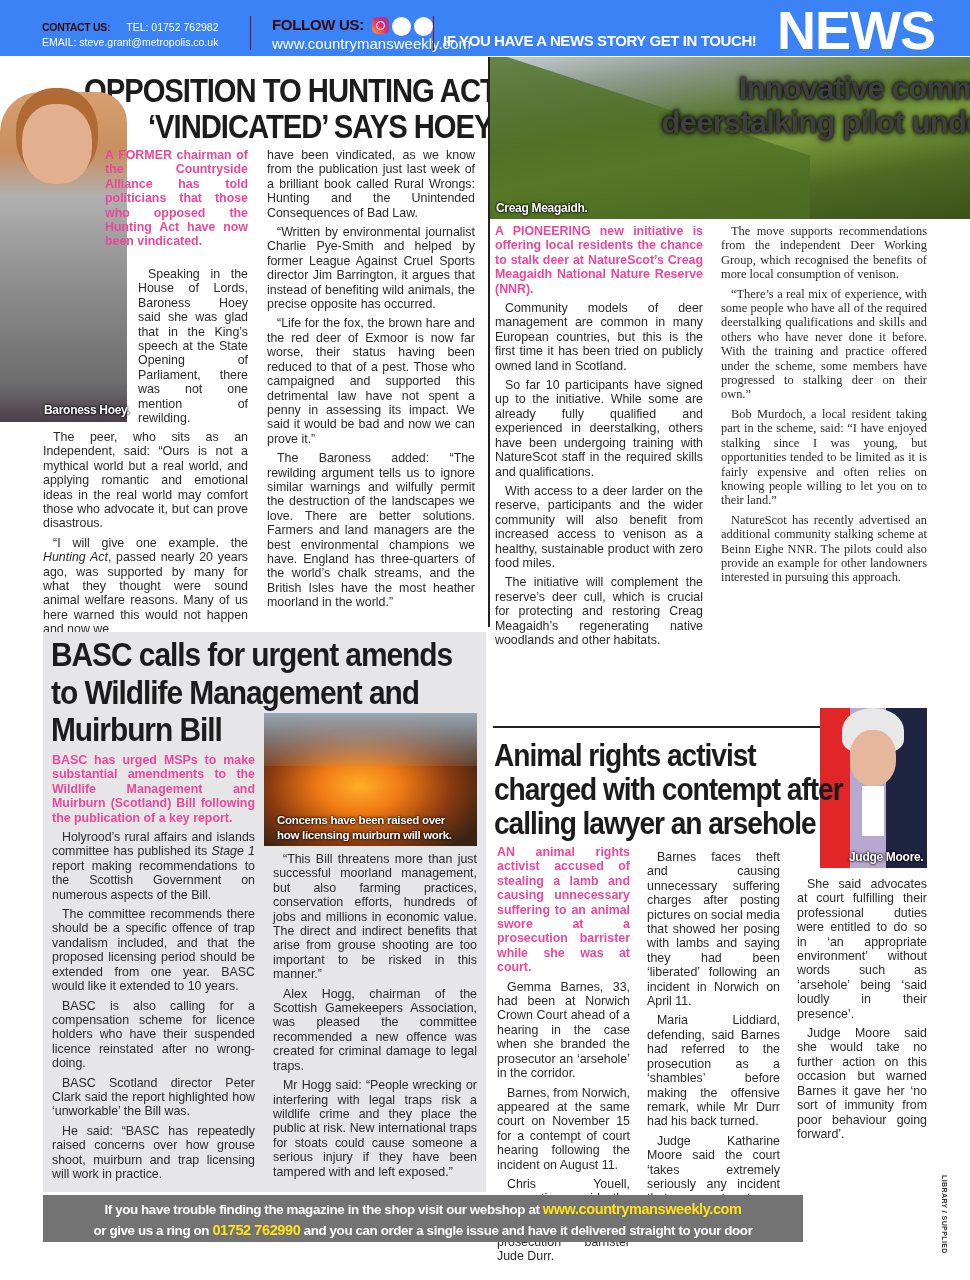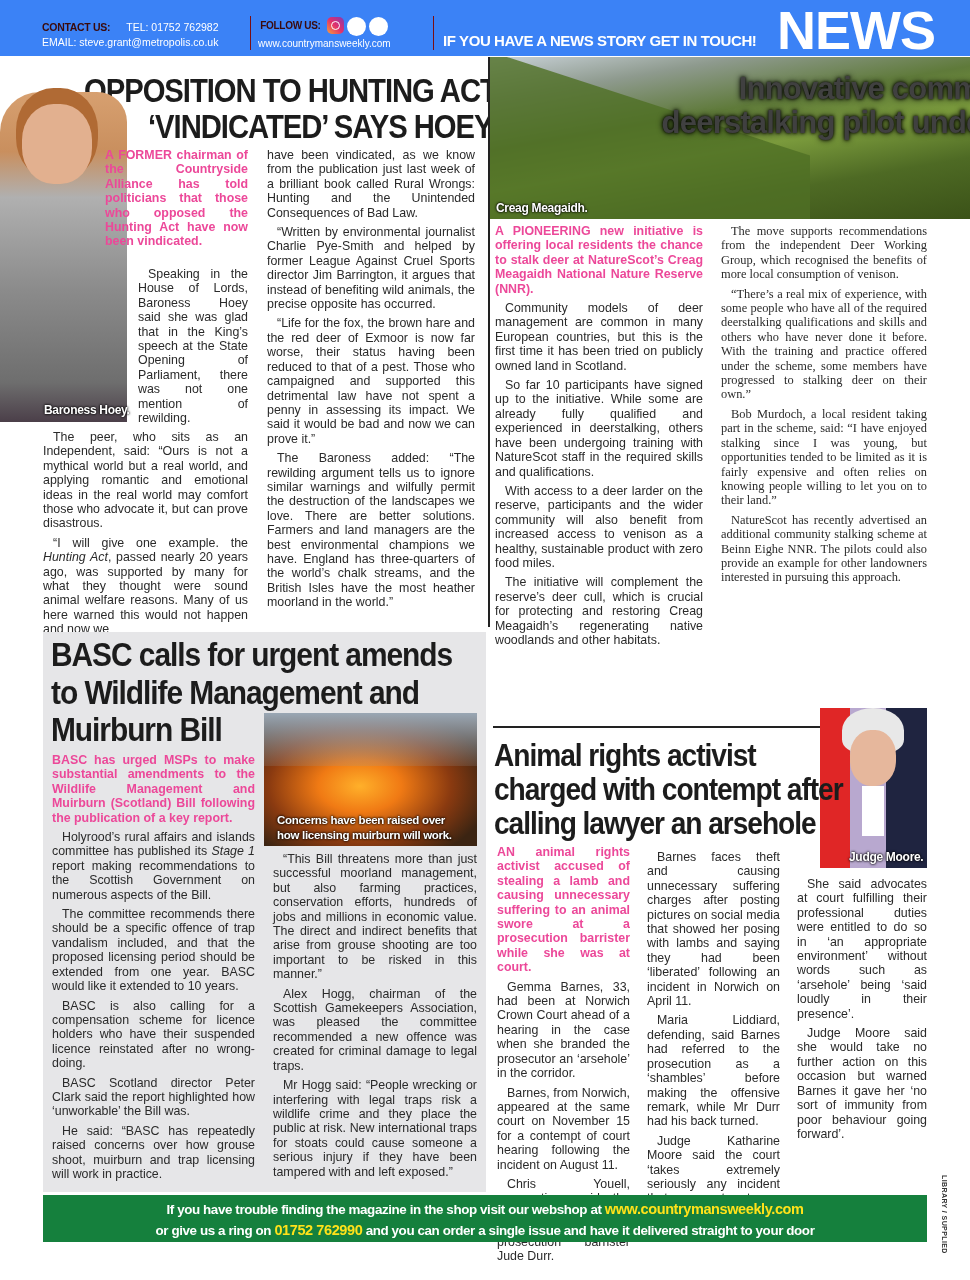--- a/index.html
+++ b/index.html
@@ -4,21 +4,21 @@
 <style>
   * { box-sizing: border-box; margin: 0; padding: 0; }
   html, body { width: 970px; height: 1280px; background: #fff; overflow: hidden; }
   body { font-family: "Liberation Sans", sans-serif; color: #222; position: relative; }
 
   
   .topbar { position: absolute; left: 0; top: 0; width: 970px; height: 56px; background: #3b82f6; }
   .contact { position: absolute; left: 42px; top: 20px; font-size: 10.5px; line-height: 15px; color: #fff; }
   .contact .lbl { font-weight: bold; color: #3a0a0c; margin-right: 16px; letter-spacing: -0.3px; }
   .vsep { position: absolute; top: 16px; width: 1px; height: 34px; background: #7a0e12; }
-  .follow { position: absolute; left: 258px; top: 17px; font-size: 10px; line-height: 16px; color: #fff; text-align: center; }
+  .follow { position: absolute; left: 272px; top: 17px; font-size: 15px; line-height: 16px; color: #fff; }
   .follow .lbl { font-weight: bold; color: #3a0a0c; letter-spacing: -0.3px; }
   .social { display: inline-flex; gap: 3px; vertical-align: middle; margin-left: 4px; }
   .social .ig { width: 17px; height: 17px; border-radius: 5px; background: linear-gradient(45deg,#f9a13a,#e1306c,#833ab4); position: relative; }
   .social .ig::after { content: ""; position: absolute; left: 4px; top: 4px; width: 7px; height: 7px; border: 1.5px solid #fff; border-radius: 50%; }
   .social .circ { width: 19px; height: 19px; border-radius: 50%; background: #fff; }
   .newsline { position: absolute; left: 443px; top: 32px; font-weight: bold; font-size: 15px; color: #fff; letter-spacing: -0.4px; }
   .newsbig { position: absolute; left: 777px; top: 3px; font-weight: bold; font-size: 54px; color: #fff; letter-spacing: -1px; line-height: 54px; }
 
   
   .col { position: absolute; font-size: 12.4px; line-height: 14.4px; text-align: justify; color: #2a2a2a; }
@@ -48,21 +48,21 @@
   .fire-photo .smoke { position: absolute; left: 0; top: 0; width: 100%; height: 40%; background: linear-gradient(#9aa7b4,rgba(150,150,150,.2)); }
 
   
   .hrule { position: absolute; left: 493px; top: 726px; width: 432px; height: 2px; background: #222; }
   .judge-photo { position: absolute; left: 820px; top: 708px; width: 107px; height: 160px; background: linear-gradient(90deg,#e02626 0%,#e02626 28%,#b8a8cf 28%,#b8a8cf 62%,#1f2440 62%); }
   .judge-photo .wig { position: absolute; left: 22px; top: 0; width: 62px; height: 45px; border-radius: 50% 50% 30% 30%; background: #e8e8e8; }
   .judge-photo .face { position: absolute; left: 30px; top: 22px; width: 46px; height: 56px; border-radius: 45%; background: #e6b79c; }
   .judge-photo .bands { position: absolute; left: 42px; top: 78px; width: 22px; height: 50px; background: #fff; }
 
   
-  .footer { position: absolute; left: 43px; top: 1195px; width: 884px; height: 47px; background: #15803d; color: #fff; text-align: center; font-weight: bold; font-size: 13.4px; line-height: 20px; padding-top: 4px; letter-spacing: -0.4px; }
+  .footer { position: absolute; left: 43px; top: 1195px; width: 760px; height: 47px; background: #737373; color: #fff; text-align: center; font-weight: bold; font-size: 13.4px; line-height: 20px; padding-top: 4px; letter-spacing: -0.4px; }
   .footer .hl { color: #ffe21a; font-size: 14.5px; }
   .credit { position: absolute; left: 948px; top: 1175px; font-size: 7px; color: #333; transform: rotate(90deg); transform-origin: left top; white-space: nowrap; letter-spacing: .4px; font-weight: bold; }
 </style>
 </head>
 <body>
 
 <div class="topbar">
   <div class="contact">
     <div><span class="lbl">CONTACT US:</span><span>TEL: 01752 762982</span></div>
     <div>EMAIL: steve.grant@metropolis.co.uk</div>

